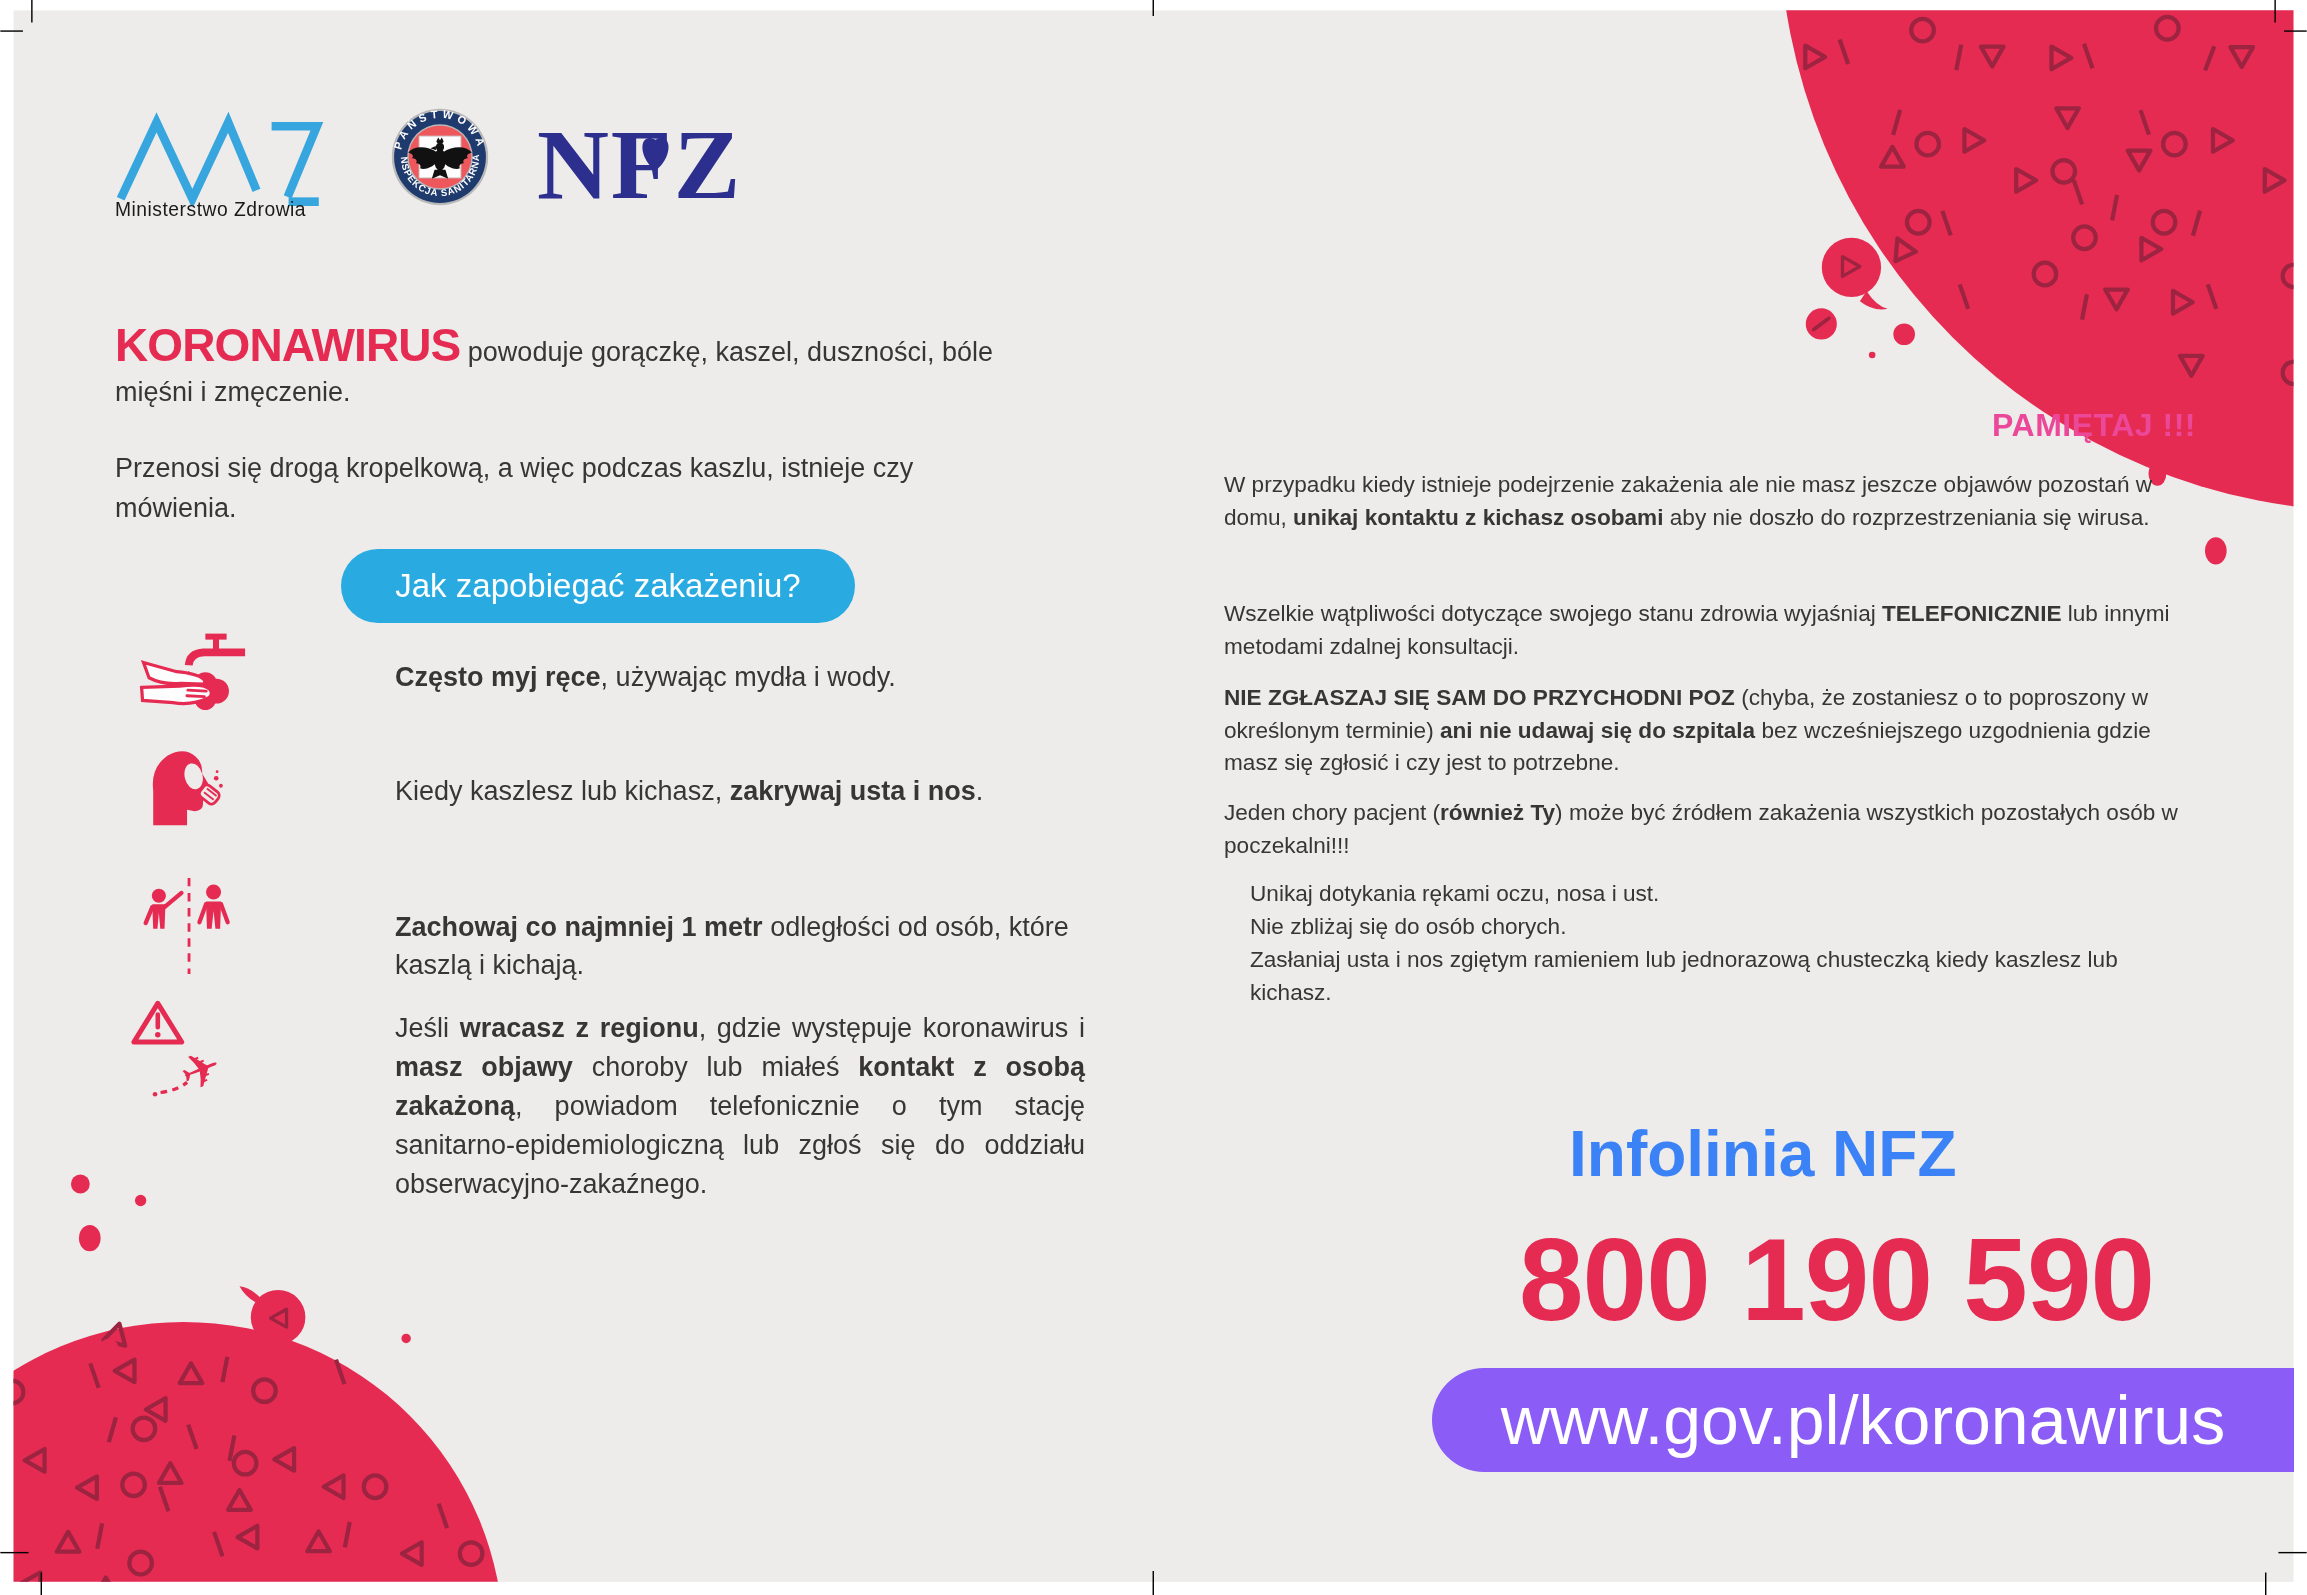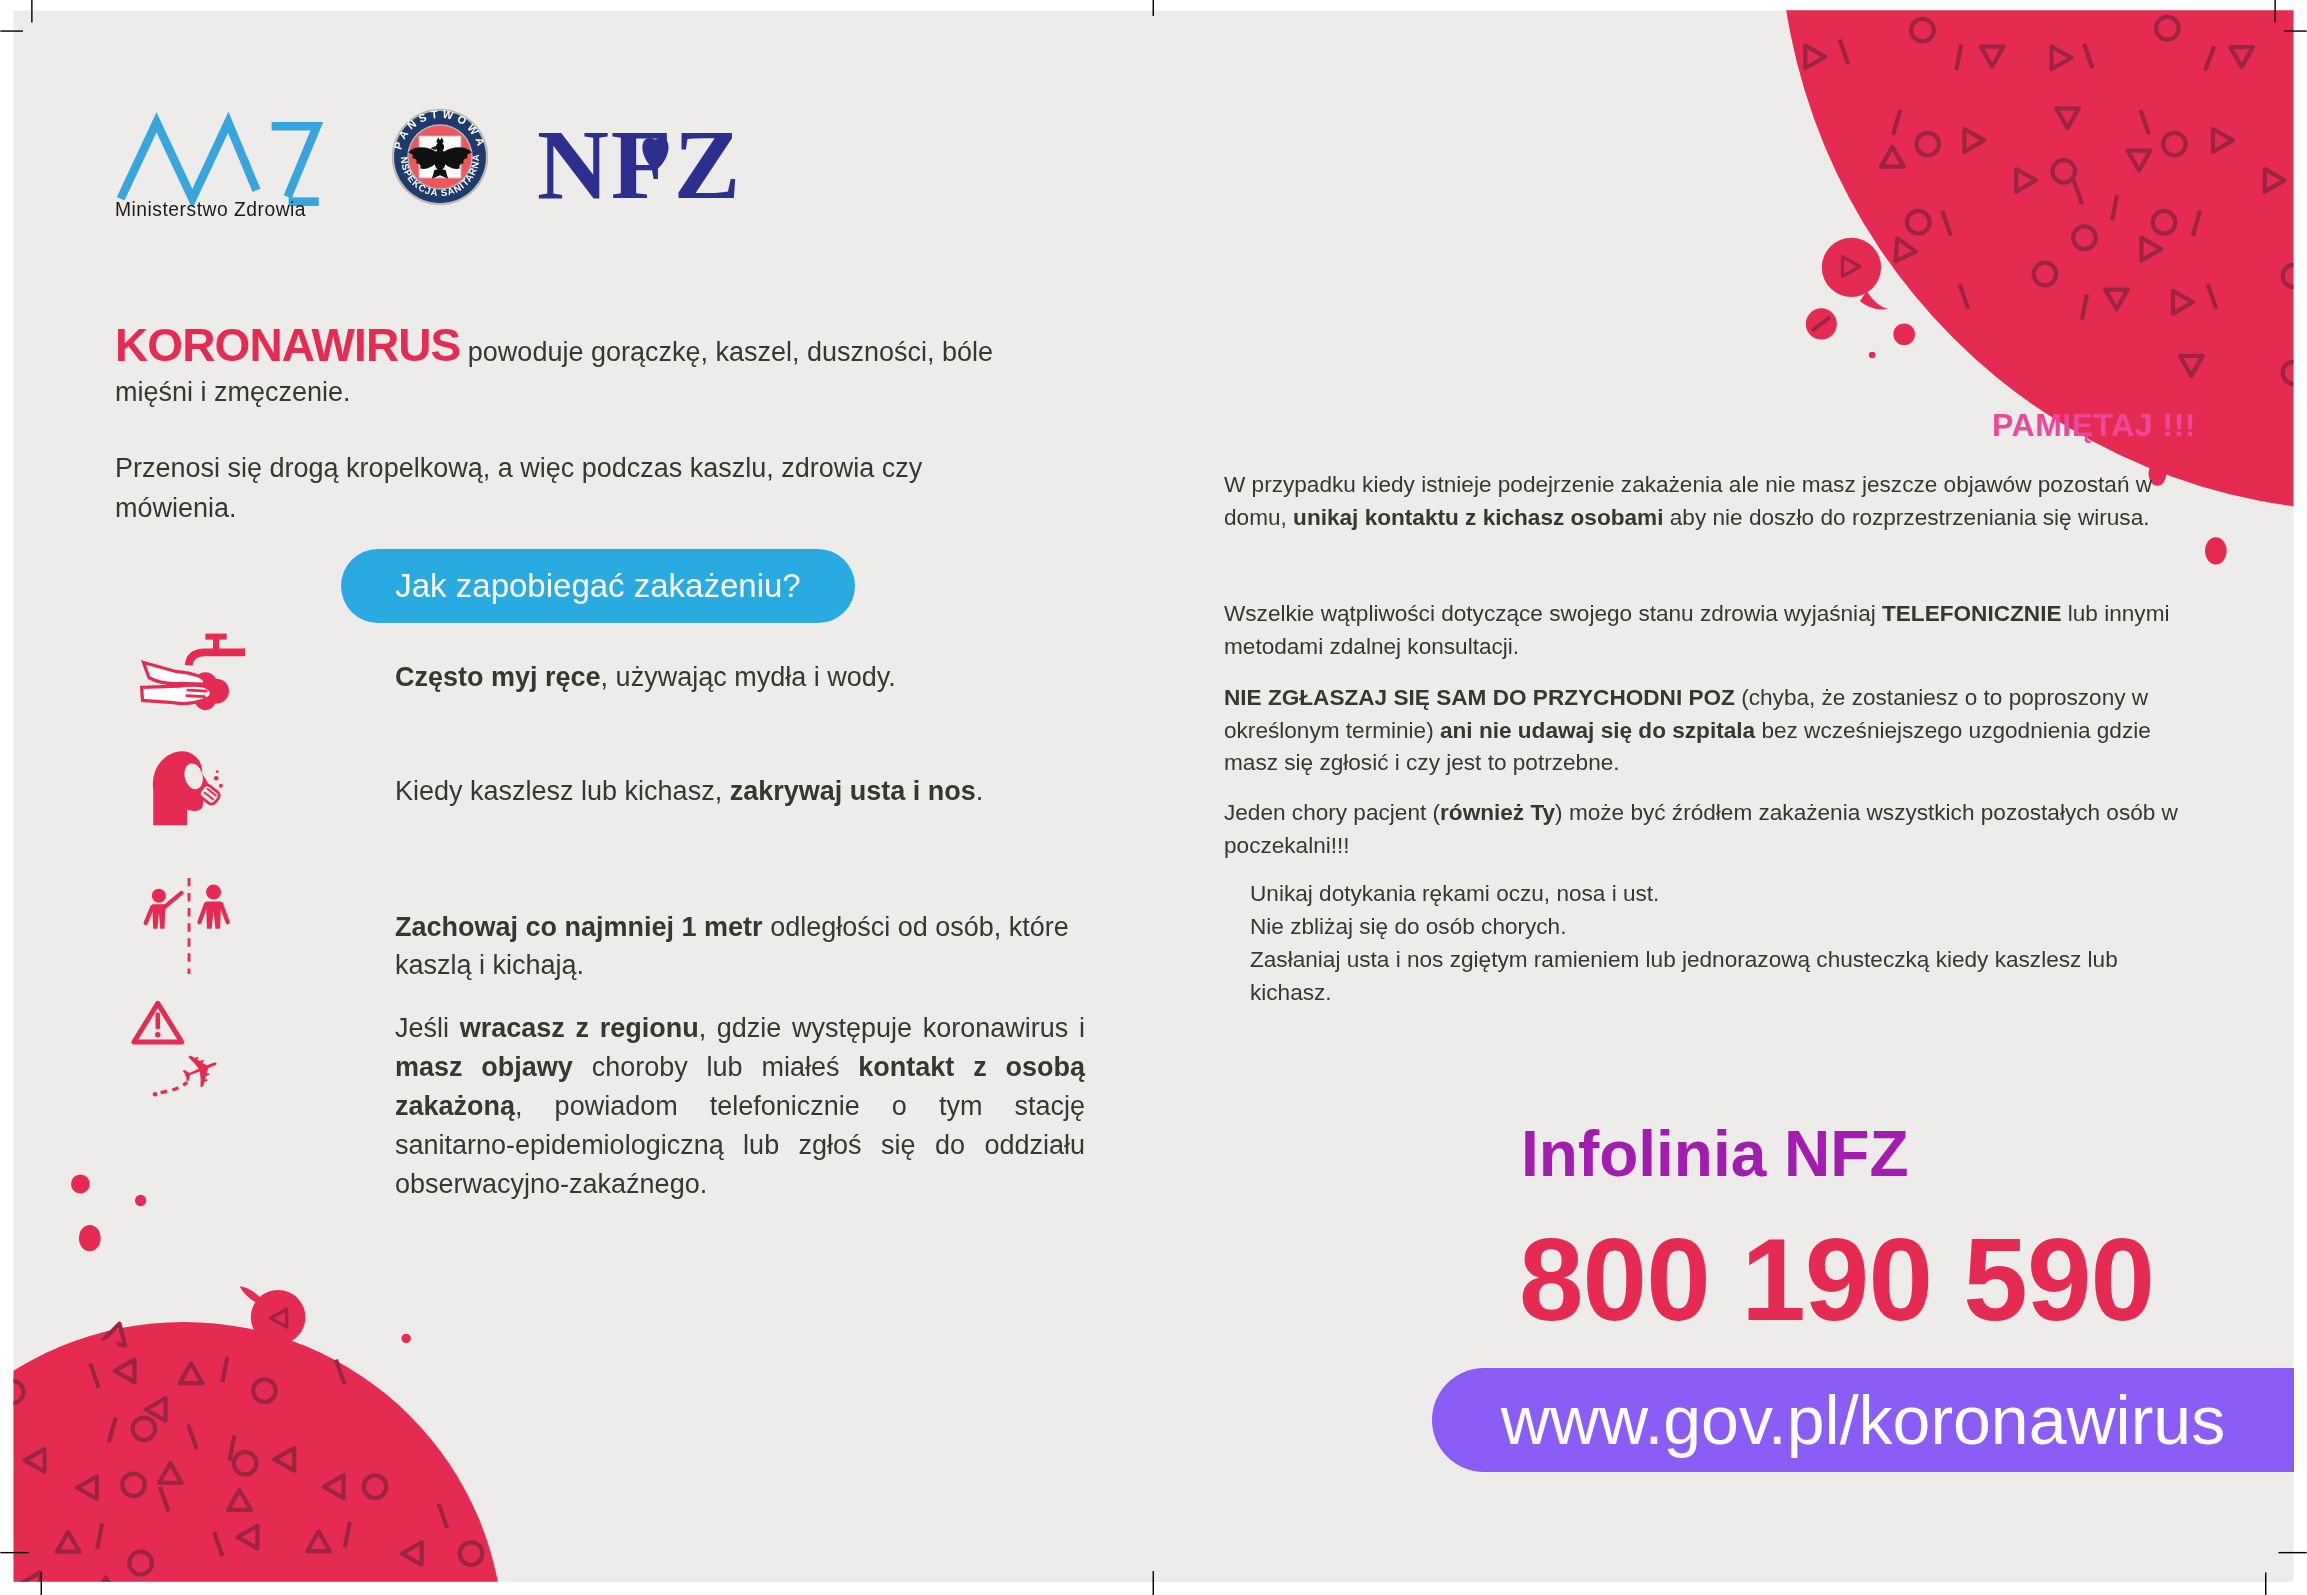--- a/index.html
+++ b/index.html
@@ -14,21 +14,21 @@
   .pill{
     background:#29abe2;border-radius:39px;color:#fff;font-size:33px;
     display:flex;align-items:center;justify-content:center;margin-top:8px;
   }
   .item-text{font-size:27px;line-height:38px;color:#383633;}
   .item-text.just{text-align:justify;text-align-last:left;line-height:39px;}
   .b{font-weight:700;}
   .rem-head{font-size:32px;font-weight:700;color:#ec4899;text-align:right;letter-spacing:0.5px;}
   .rem-p{font-size:22.6px;line-height:32.5px;color:#383633;}
   .tips div{font-size:22.6px;line-height:33px;color:#383633;}
-  .info-label{font-size:64px;font-weight:700;color:#a21caf;}
+  .info-label{font-size:64px;font-weight:700;color:#3b82f6;margin-left:48px;}
   .phone{font-size:116px;font-weight:700;color:#e62b53;letter-spacing:-0.9px;}
   .site-banner{
     background:#8b5cf6;border-radius:53px 0 0 53px;color:#fff;font-size:68px;
     display:flex;align-items:center;justify-content:center;
   }
   .mz-label{font-size:19.3px;color:#1a1a1a;letter-spacing:0.5px;}
   svg{display:block;}
 </style>
 </head>
 <body>
@@ -203,21 +203,21 @@
 </svg>
 
 <svg class="abs" style="left:537px;top:114px;" width="221" height="97" viewBox="0 0 470 205">
   <text x="0" y="178" font-family="Liberation Serif, serif" font-weight="700" font-size="212" fill="#2d2f8f" letter-spacing="4">NFZ</text>
   <path d="M252,120 C212,88 218,36 252,54 C286,36 292,88 252,120 Z" fill="#2d2f8f"></path>
 </svg>
 
 <div class="abs intro-p" style="left:115px;top:325px;width:909px;">
   <span class="kw">KORONAWIRUS</span><span> powoduje gorączkę, kaszel, duszności, bóle mięśni i zmęczenie.</span>
 </div>
-<div class="abs intro-p" style="left:115px;top:448px;width:909px;">Przenosi się drogą kropelkową, a więc podczas kaszlu, zdrowia czy mówienia.</div>
+<div class="abs intro-p" style="left:115px;top:448px;width:909px;">Przenosi się drogą kropelkową, a więc podczas kaszlu, istnieje czy mówienia.</div>
 
 <div class="abs pill" style="left:341px;top:541px;width:514px;height:74px;">Jak zapobiegać zakażeniu?</div>
 
 <svg class="abs" style="left:136px;top:632px;" width="111" height="85" viewBox="0 0 240 184">
   <g stroke="#e62b53" fill="none">
     <line x1="150" y1="10" x2="196" y2="10" stroke-width="13"></line>
     <line x1="173" y1="6" x2="173" y2="46" stroke-width="13"></line>
     <path d="M145,44 H236" stroke-width="17"></path>
     <path d="M146,44 Q116,46 114,72" stroke-width="17"></path>
   </g>

